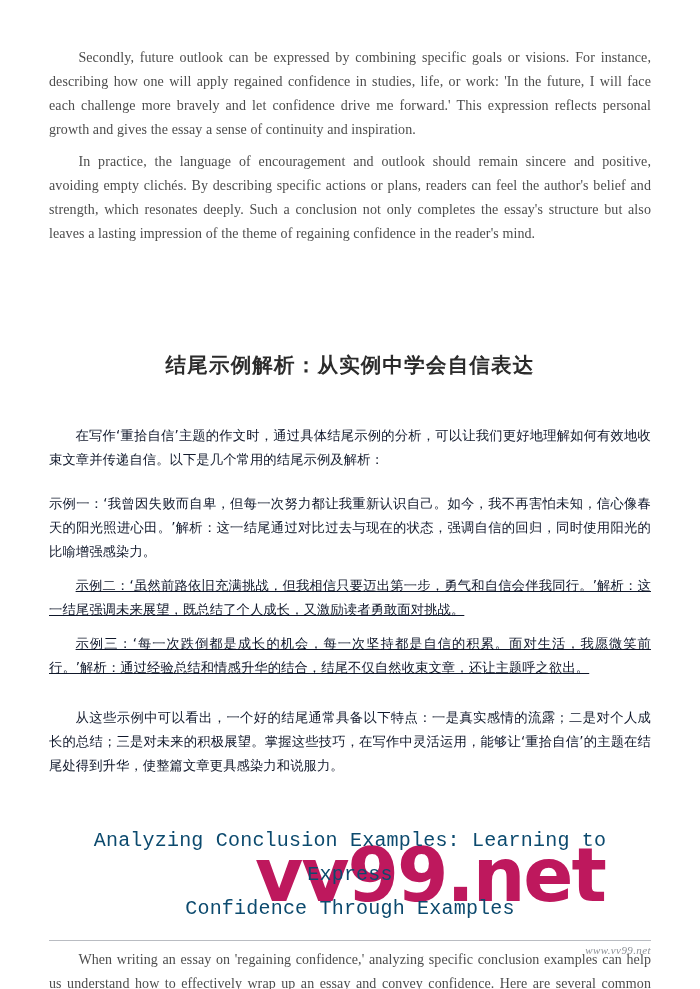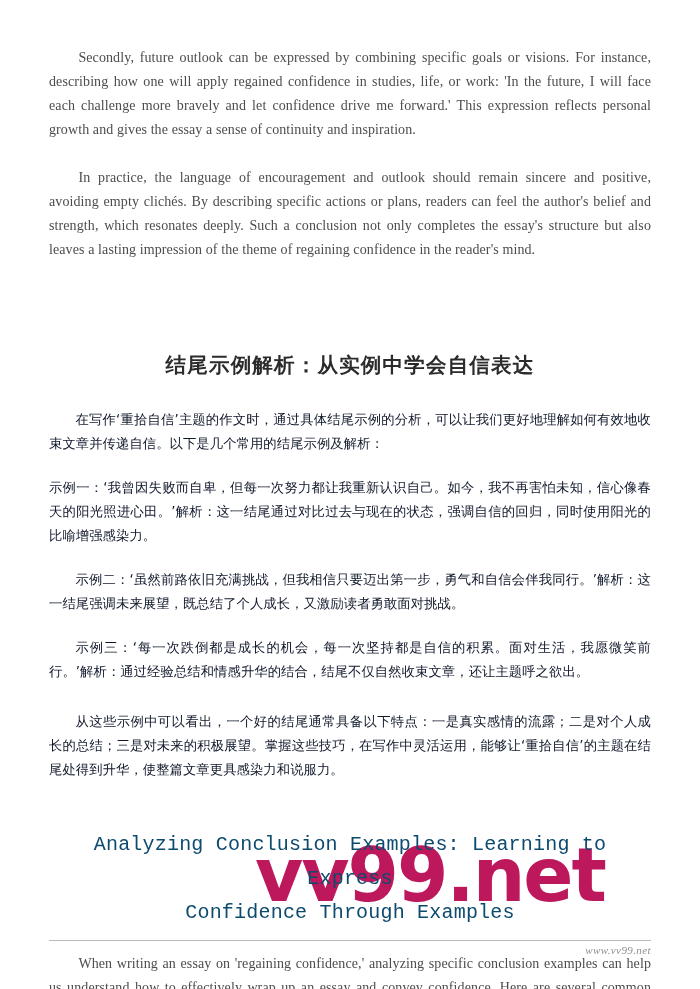--- a/index.html
+++ b/index.html
@@ -57,31 +57,31 @@
     font-size: 14px;
     line-height: 24px;
     color: #4c4c4c;
     text-align: justify;
     text-justify: inter-word;
     text-indent: 2.1em;
     margin: 0;
     letter-spacing: 0.1px;
   }
   .en-p + .en-p {
-    margin-top: 24px;
+    margin-top: 8px;
   }
 
   
   .cn-heading {
     font-family: "DejaVu Sans", "Liberation Sans", sans-serif;
     font-size: 20.5px;
     font-weight: bold;
     color: #2b2b2b;
     text-align: center;
-    margin: 0;
+    margin: 16px;
     letter-spacing: 1.2px;
     line-height: 30px;
   }
 
   
   .cn-p {
     font-family: "DejaVu Sans", "Liberation Sans", sans-serif;
     font-size: 13.3px;
     line-height: 24px;
     color: #0f172a;
@@ -89,21 +89,22 @@
     margin: 0;
     letter-spacing: 0.1px;
   }
   .cn-p.indent {
     text-indent: 2em;
   }
   .cn-p.noindent {
     text-indent: 0;
   }
   .cn-p + .cn-p {
-    margin-top: 20px;
+    margin-top: 10px;
+    text-decoration: underline;
   }
 
   
   .en-heading {
     font-family: "Liberation Mono", "DejaVu Sans Mono", monospace;
     font-size: 20px;
     font-weight: normal;
     color: #0c4a6e;
     text-align: center;
     margin: 0;

